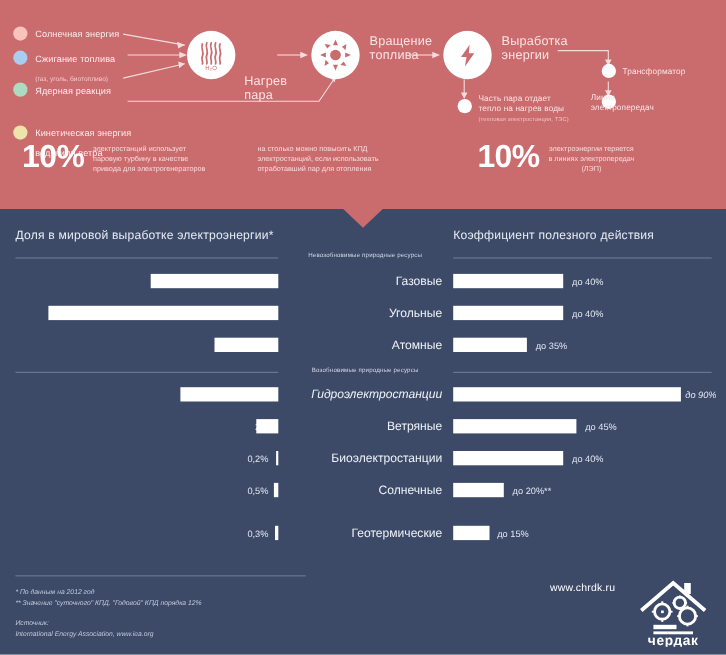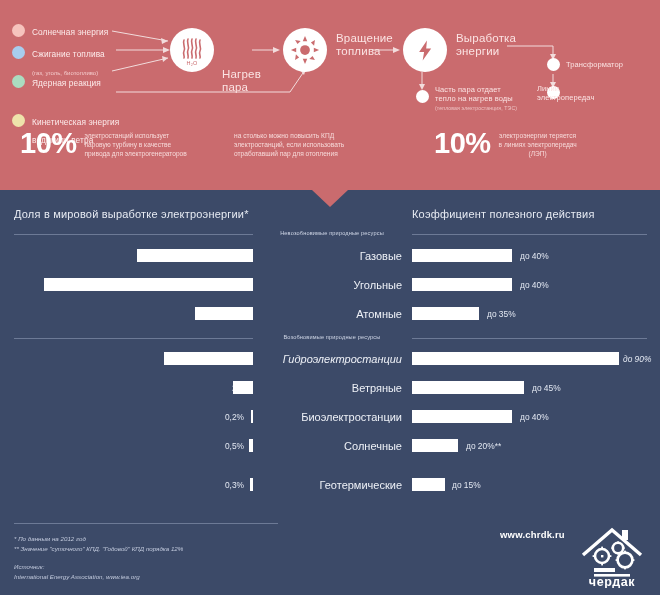--- a/index.html
+++ b/index.html
@@ -122,21 +122,21 @@
   }
 
   
   .footer-rule { position: absolute; left: 14px; top: 523px; width: 264px; height: 1px; background: #6d7a96; }
   .foot-note {
     position: absolute; left: 14px; font-size: 6.2px; color: #c2cadd;
     font-style: italic; line-height: 9px; white-space: nowrap;
   }
   .site-url {
     position: absolute; left: 500px; top: 529px;
-    font-size: 9.5px; color: #ffffff; font-weight: bold; letter-spacing: .2px;
+    font-size: 9.5px; color: #ffffff; font-weight: normal; letter-spacing: .2px;
   }
   .logo { position: absolute; left: 578px; top: 524px; width: 68px; height: 64px; }
 </style>
 </head>
 <body>
 
 <div id="page">
 
   <div class="top-panel">
 

